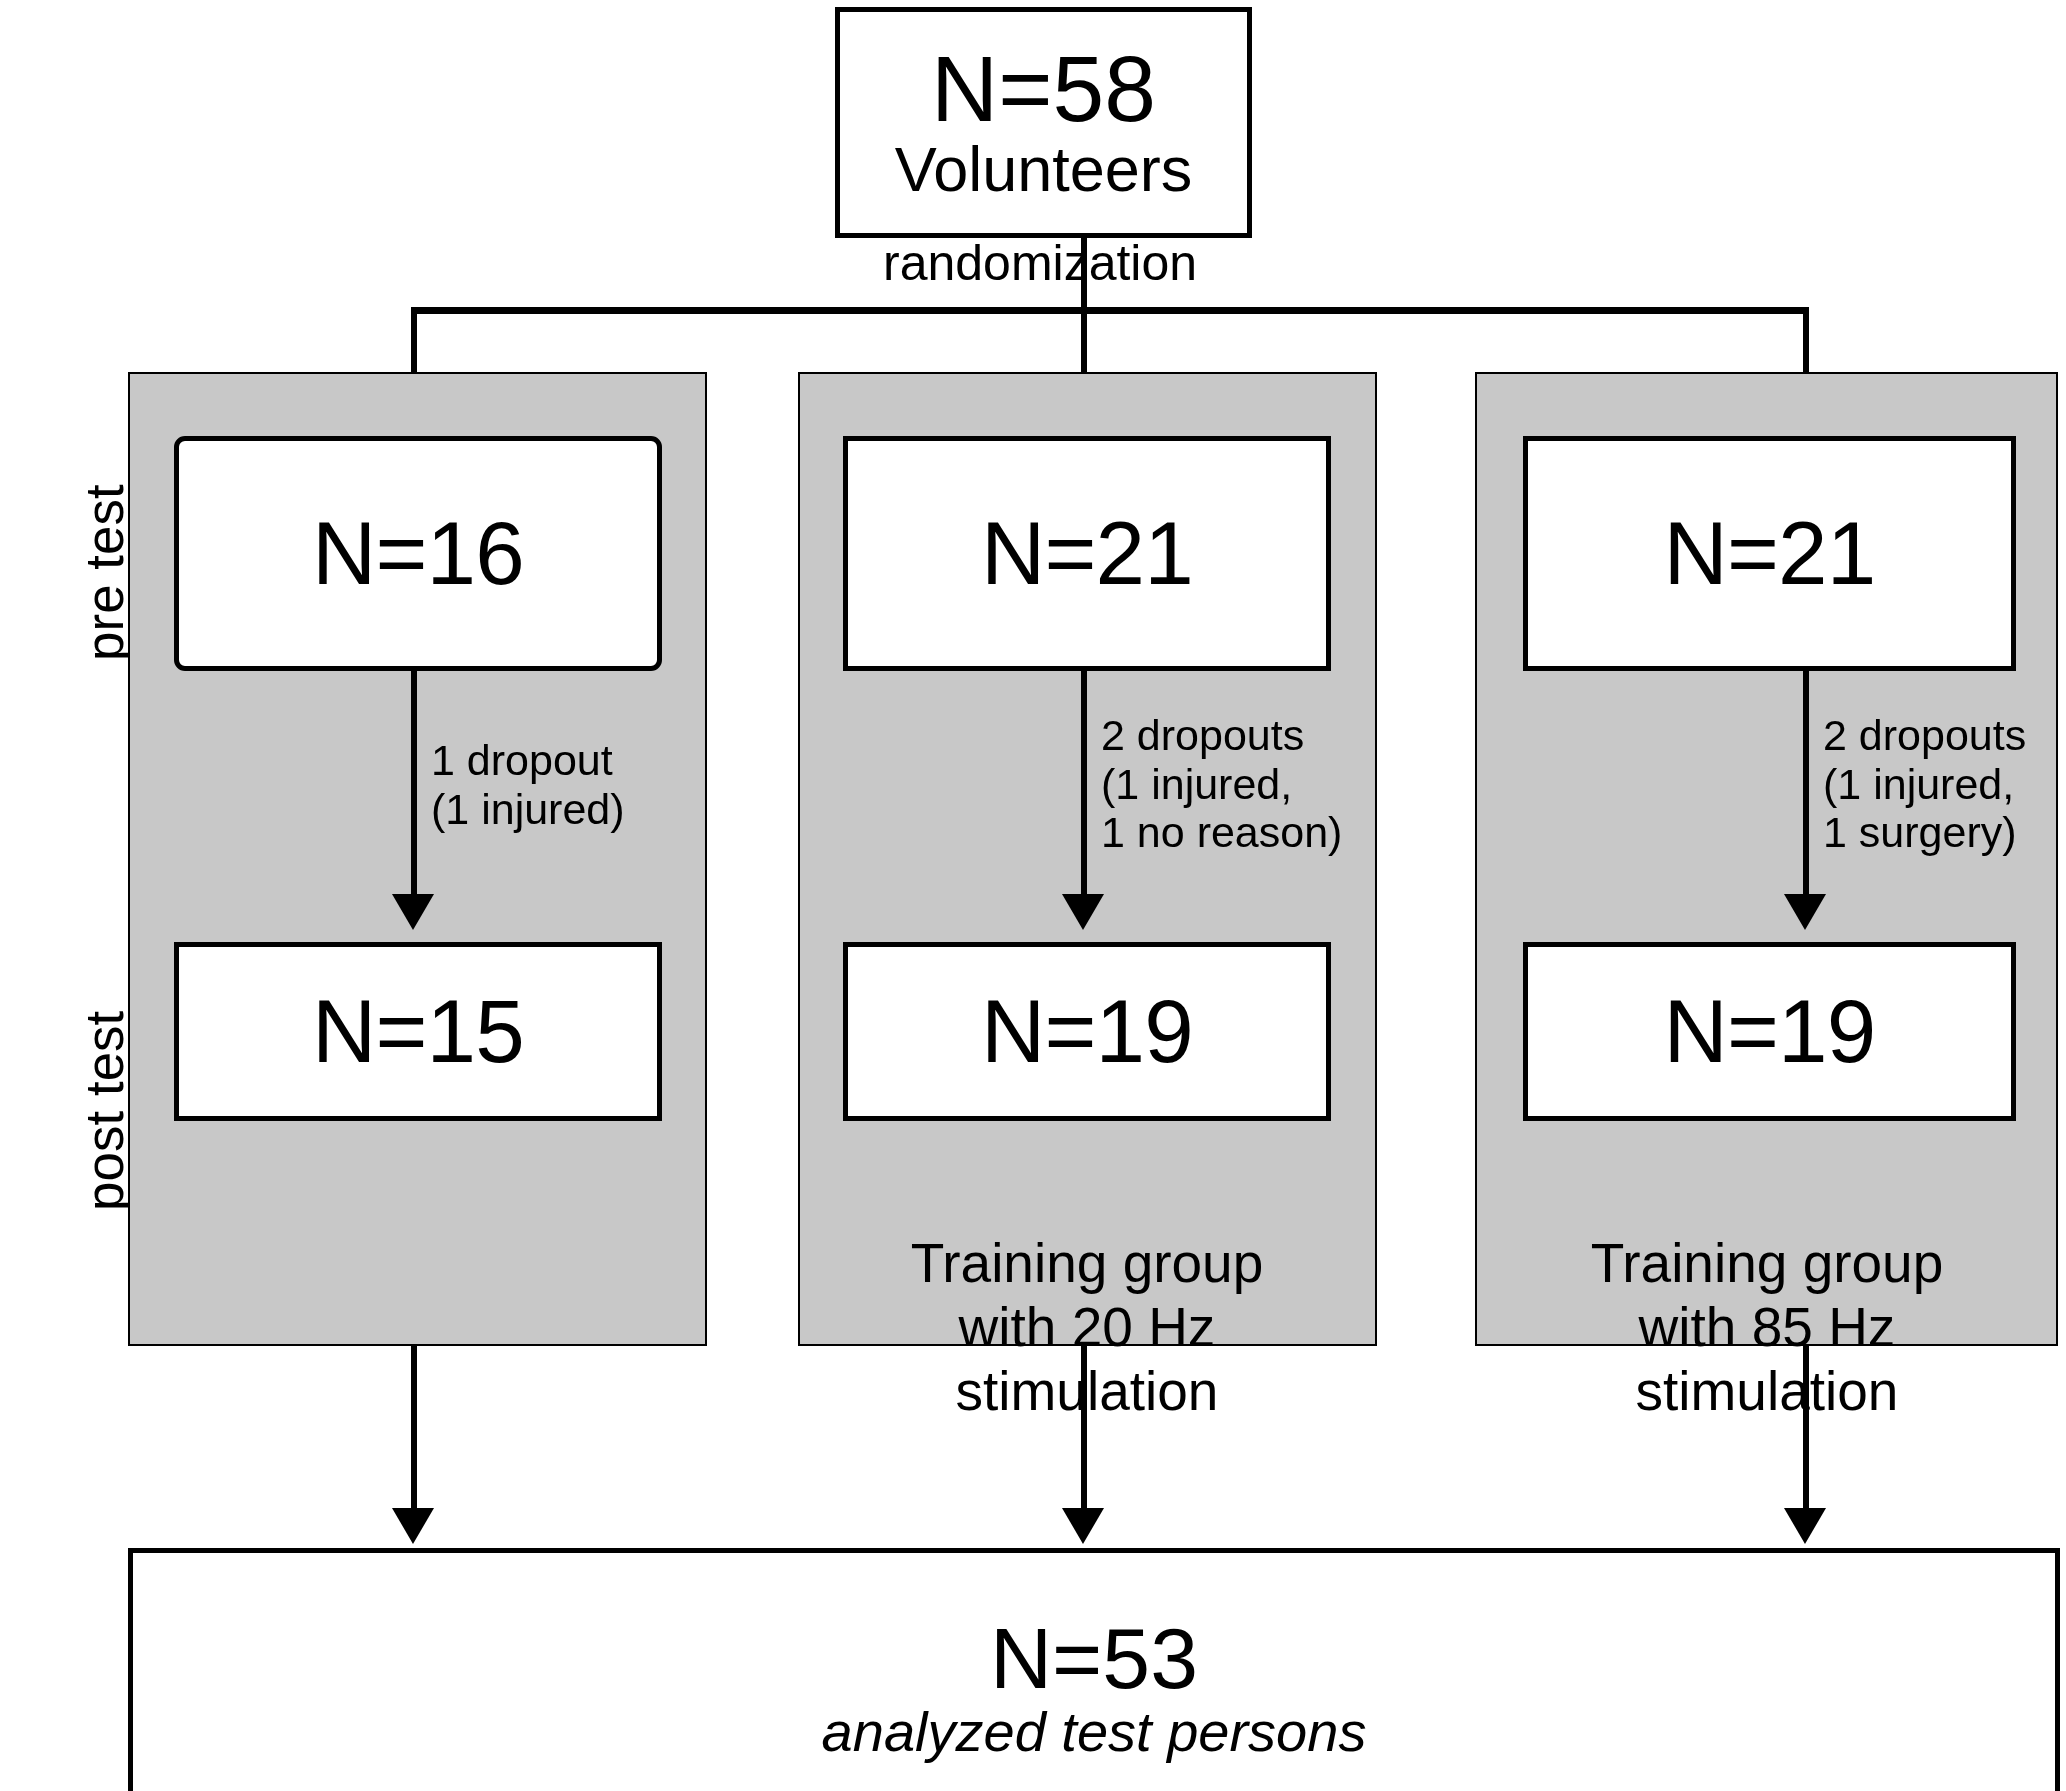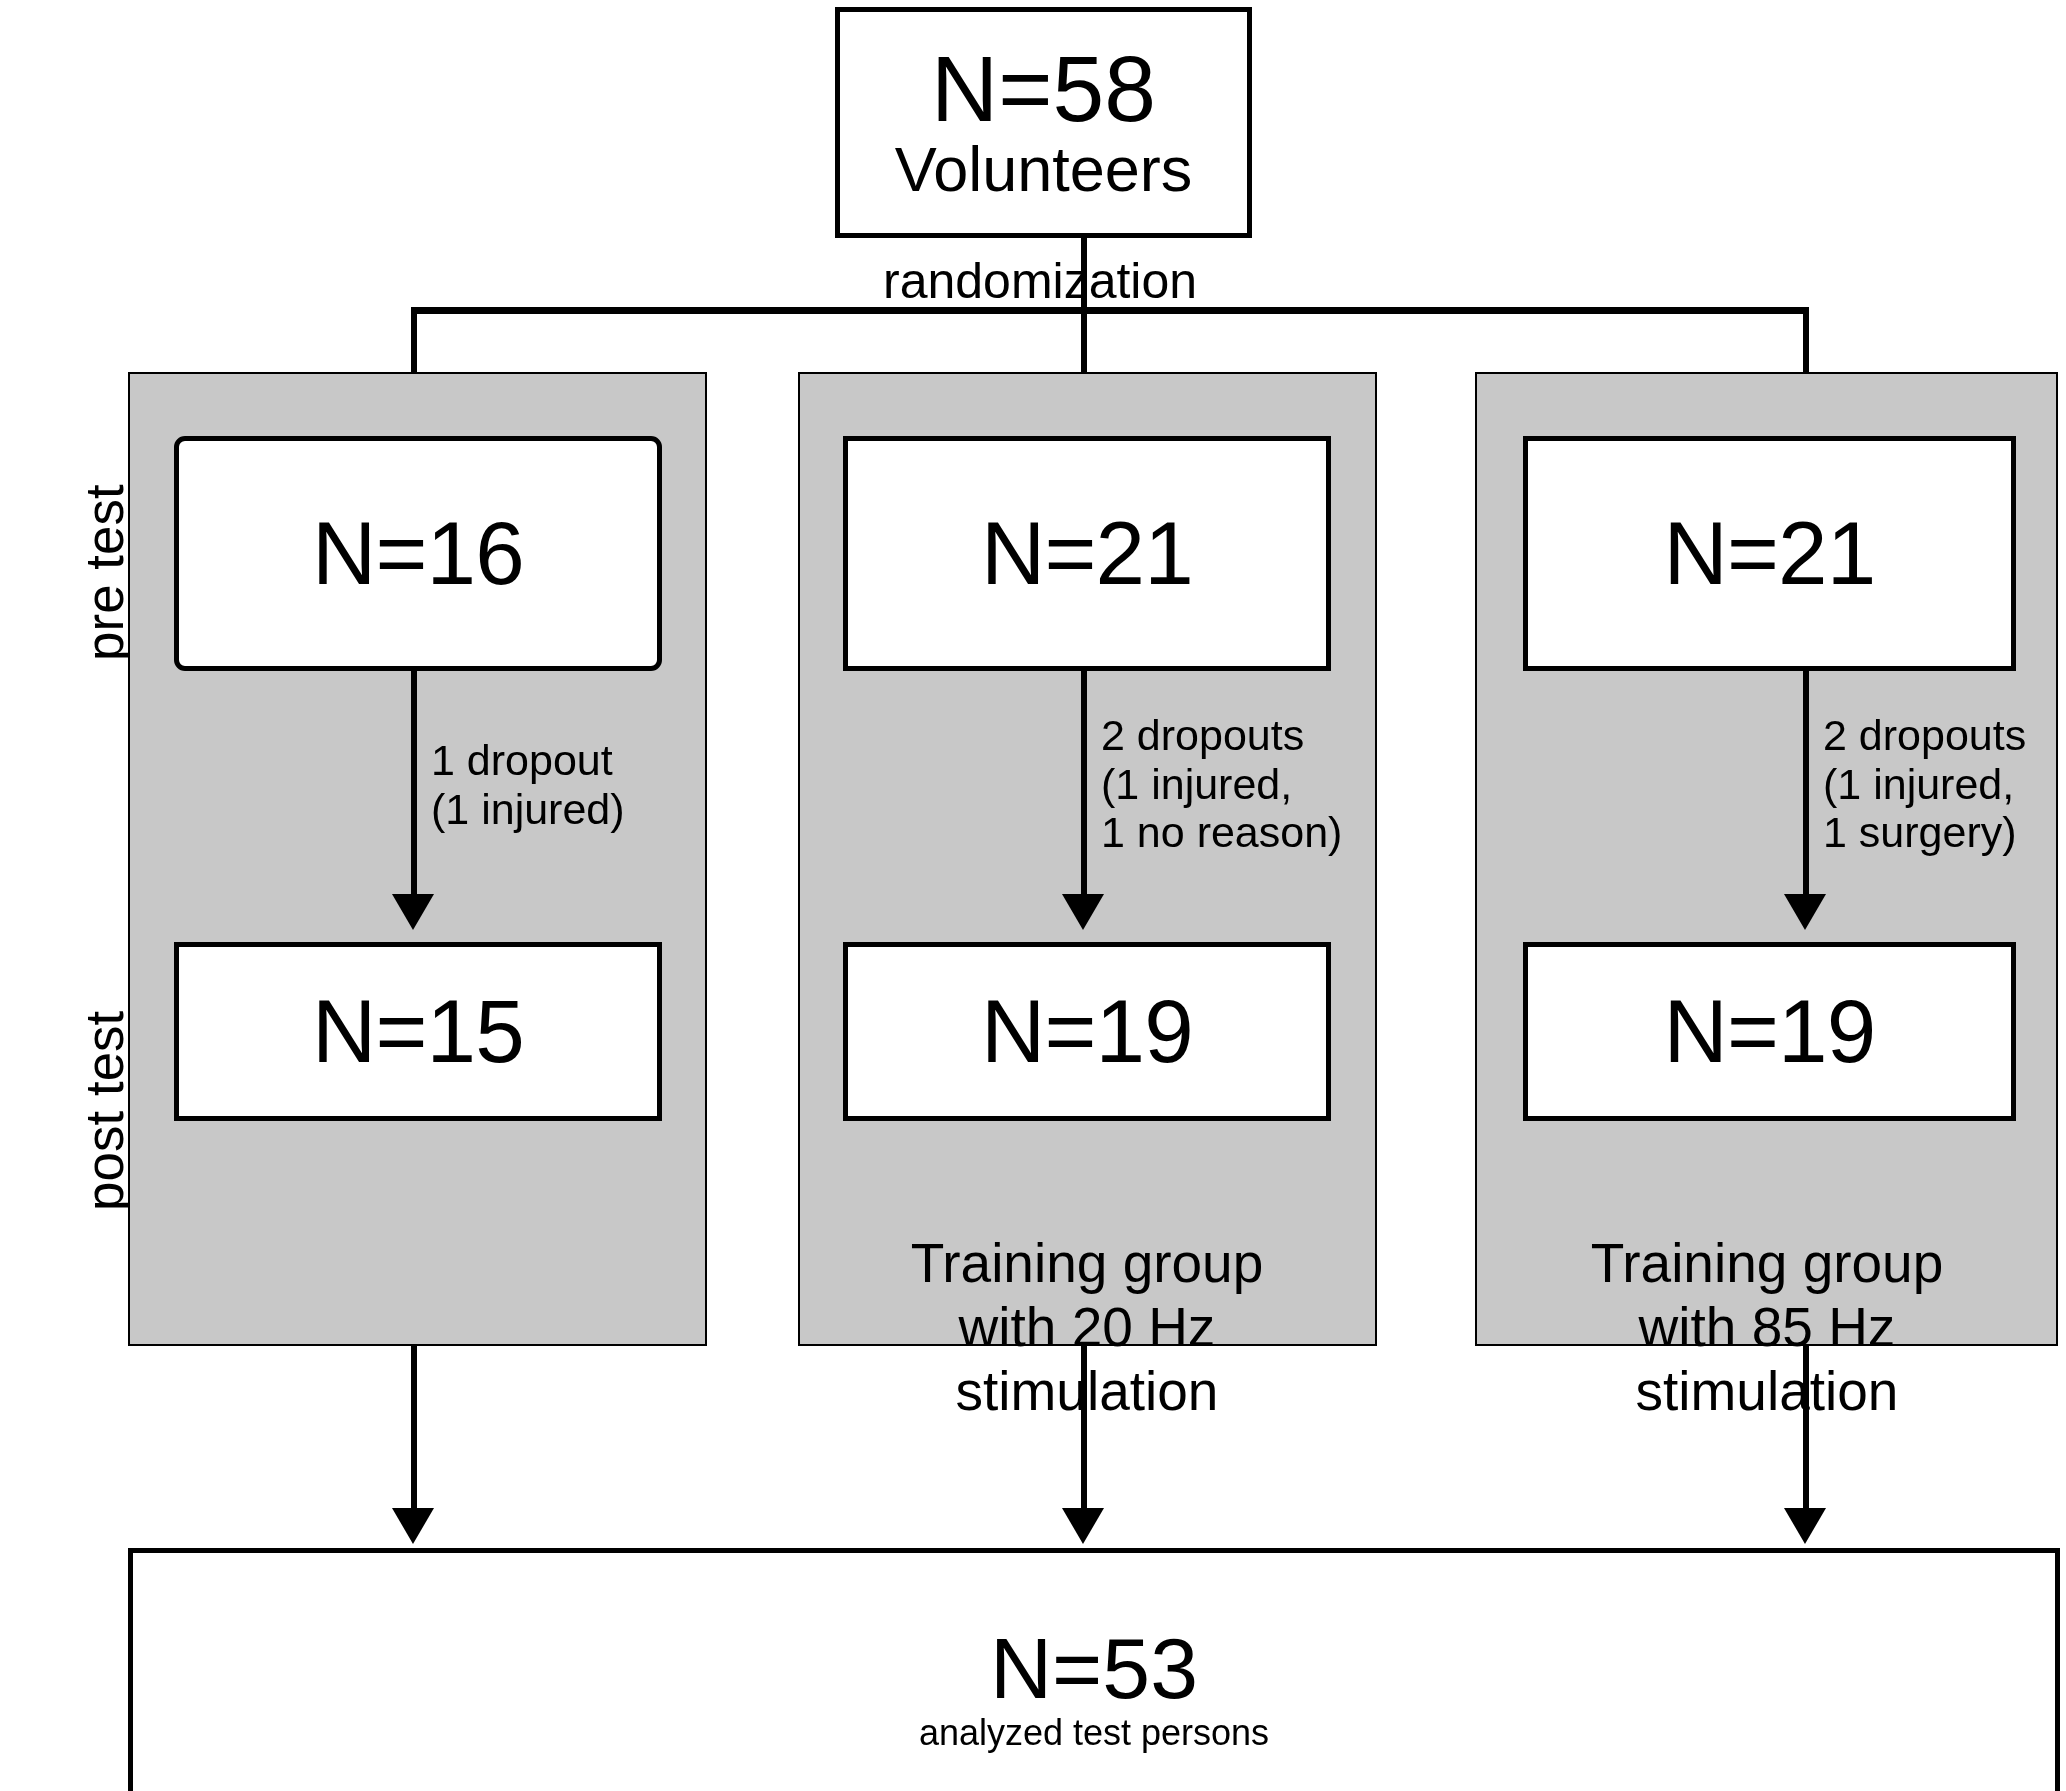--- a/index.html
+++ b/index.html
@@ -51,23 +51,24 @@
     font-size: 63px;
     line-height: 1.05;
     white-space: nowrap;
   }
   .n-bottom {
     font-size: 86px;
     line-height: 1.05;
     white-space: nowrap;
   }
   .sub-bottom {
-    font-size: 36px;
+    font-size: 56px;
     line-height: 1.05;
     white-space: nowrap;
+    font-style: italic;
   }
   .grouplabel {
     font-size: 55px;
     line-height: 1.16;
     text-align: center;
     white-space: pre-line;
   }
   .dropnote {
     font-size: 43px;
     line-height: 1.13;
@@ -102,21 +103,21 @@
 
 <div id="stage">
 
   <div class="abs wbox" style="left:835px; top:6.6px; width:417px; height:231px;">
     <div class="n-top">N=58</div>
     <div class="sub-top">Volunteers</div>
   </div>
 
   <div class="abs vline" style="left:1081px; top:238px; width:5.8px; height:69px;"></div>
 
-  <div class="abs rand-label" style="left:883px; top:256px;">randomization</div>
+  <div class="abs rand-label" style="left:883px; top:238px;">randomization</div>
 
   <div class="abs hline" style="left:413px; top:307px; width:1393px; height:7.4px;"></div>
 
   <div class="abs vline" style="left:411px; top:307px; width:5.8px; height:116px;"></div>
   <div class="abs arrowhead" style="left:392px; top:405px;"></div>
 
   <div class="abs vline" style="left:1081px; top:307px; width:5.8px; height:116px;"></div>
   <div class="abs arrowhead" style="left:1062px; top:405px;"></div>
 
   <div class="abs vline" style="left:1803px; top:307px; width:5.8px; height:116px;"></div>

